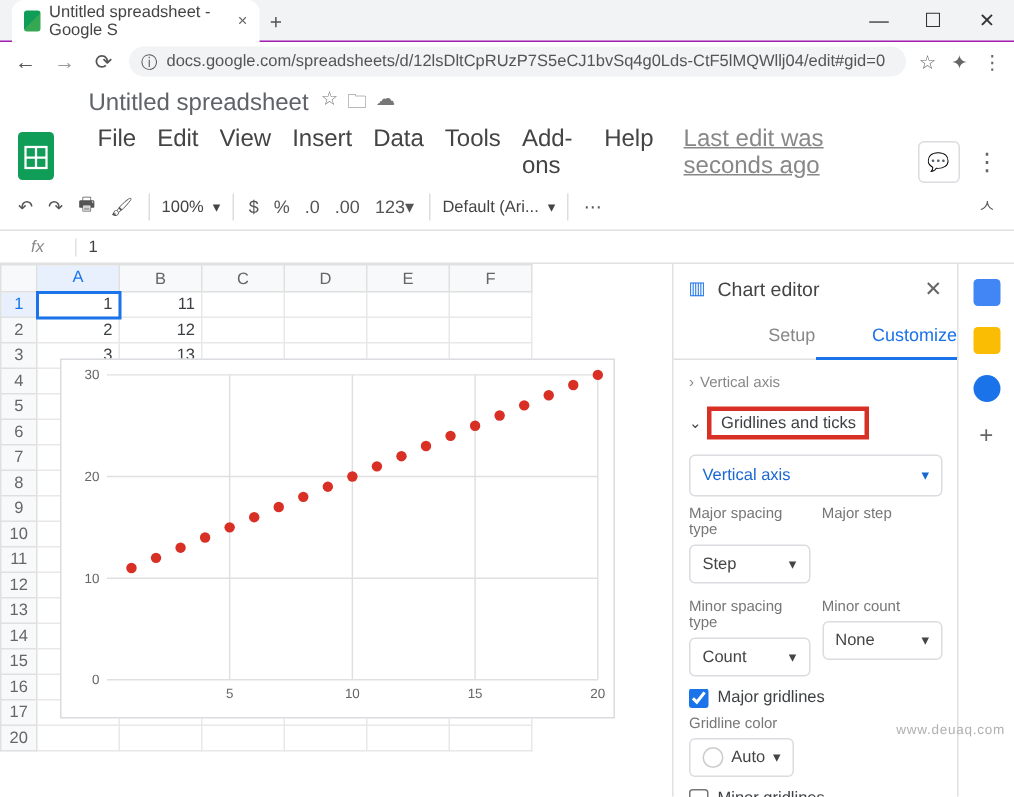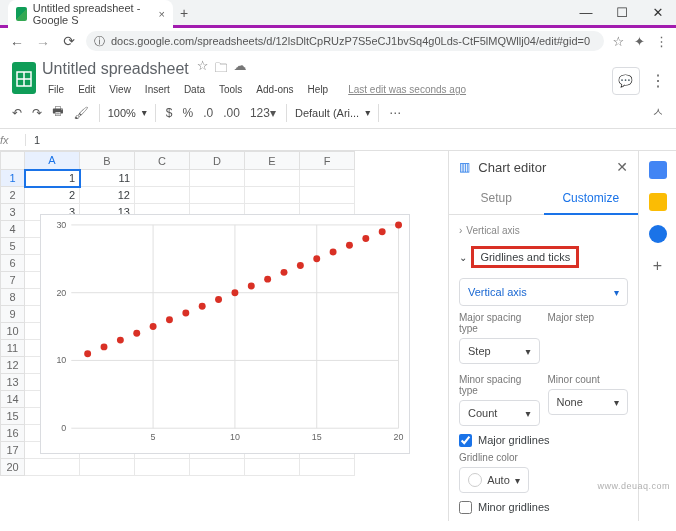--- a/index.html
+++ b/index.html
@@ -1,48 +1,48 @@
 <!DOCTYPE html>
 <html><head>
 <meta charset="utf-8">
 <style>
 *{box-sizing:border-box;margin:0;padding:0;font-family:Arial,Roboto,sans-serif}
 body{width:676px;height:531px;overflow:hidden;font-size:12px;color:#3c4043;background:#fff;position:relative}
-.browser-chrome{height:28px;background:#f1f3f4;display:flex;border-bottom:3px solid #a21caf}
+.browser-chrome{height:28px;background:#f1f3f4;display:flex;border-bottom:1px solid #a21caf}
 .tab{background:#fff;height:28px;width:165px;border-radius:8px 8px 0 0;margin-left:8px;display:flex;align-items:center;padding:0 8px;gap:6px;font-size:11px;color:#444}
 .tab-fav{width:14px;height:14px;background:linear-gradient(135deg,#0f9d58 50%,#34a853 50%);border-radius:2px}
 .tab-close{margin-left:auto;color:#666}
 .newtab{width:22px;display:flex;align-items:center;justify-content:center;color:#555;font-size:14px}
 .win-controls{margin-left:auto;display:flex}
 .win-controls div{width:36px;display:flex;align-items:center;justify-content:center;color:#333;font-size:13px}
 .addr-bar{height:26px;display:flex;align-items:center;padding:0 8px;gap:8px}
 .nav-btn{color:#999;font-size:14px;width:18px;text-align:center}
 .nav-btn.enabled{color:#555}
 .url-box{flex:1;height:20px;background:#f1f3f4;border-radius:10px;display:flex;align-items:center;padding:0 8px;font-size:11px;color:#555;gap:6px}
 .addr-icons{display:flex;gap:10px;color:#666;font-size:13px}
-.doc-header{padding:4px 10px 0 10px;display:flex;align-items:center;gap:4px}
+.doc-header{padding:4px 10px 0 10px;display:flex;align-items:flex-end;gap:21px}
 .sheets-logo{width:28px;height:36px;display:flex;align-items:center;justify-content:center}
 .sheets-logo svg{width:26px;height:32px}
 .doc-title-area{flex:1}
 .title-row{display:flex;align-items:center;gap:8px}
 .doc-title{font-size:16px;color:#5f6368}
 .title-icons{display:flex;gap:6px;color:#777;font-size:13px}
-.menu-row{display:flex;gap:2px;font-size:10px;color:#444;margin-top:2px}
+.menu-row{display:flex;gap:2px;font-size:16px;color:#444;margin-top:2px}
 .menu-row span{padding:2px 6px;cursor:pointer}
 .last-edit{color:#888;text-decoration:underline;margin-left:6px}
 .header-actions{display:flex;align-items:center;gap:10px;padding-top:6px}
 .comment-btn{width:28px;height:28px;border:1px solid #dadce0;border-radius:4px;display:flex;align-items:center;justify-content:center;color:#444}
 .share-btn{background:#1e8e3e;color:#fff;height:30px;padding:0 12px;border-radius:4px;display:flex;align-items:center;gap:6px;font-size:12px;font-weight:500}
 .lock{width:12px;height:12px}
 .toolbar{height:32px;padding:0 10px;display:flex;align-items:center;gap:6px;font-size:12px;color:#444;border-bottom:1px solid #e0e0e0}
 .toolbar .sep{width:1px;height:18px;background:#ddd;margin:0 2px}
 .toolbar .btn{padding:0 2px;color:#555}
 .toolbar select,.toolbar .faux-sel{border:none;background:transparent;font-size:11px;color:#444}
 .fx-row{height:22px;display:flex;align-items:center;border-bottom:1px solid #e0e0e0;font-size:11px}
-.fx-label{width:26px;color:#888;font-style:italic;border-right:1px solid #e0e0e0}
+.fx-label{width:51px;text-align:center;color:#888;font-style:italic;border-right:1px solid #e0e0e0}
 .fx-val{padding-left:8px}
 .main-area{display:flex;height:370px}
 .sheet-area{flex:1;position:relative;overflow:hidden}
 .grid{position:absolute;inset:0}
 table.cells{border-collapse:collapse;font-size:11px}
 table.cells th{background:#f8f9fa;border:1px solid #e0e0e0;font-weight:normal;color:#666}
 table.cells th.col{height:18px;width:55px}
 table.cells th.row{width:24px;height:17px}
 table.cells th.corner{width:24px;height:18px}
 table.cells td{border:1px solid #e8e8e8;width:55px;height:17px;text-align:right;padding-right:4px}
@@ -50,21 +50,21 @@
 .col-sel{background:#e8f0fe!important;color:#1a73e8!important;border-bottom:2px solid #1a73e8!important}
 .row-sel{background:#e8f0fe!important;color:#1a73e8!important}
 .chart-overlay{position:absolute;left:40px;top:63px;width:370px;height:240px;background:#fff;border:1px solid #dadce0}
 .chart-svg{width:100%;height:100%}
 .right-panel{width:190px;border-left:1px solid #e0e0e0;display:flex;flex-direction:column}
 .panel-header{display:flex;align-items:center;padding:8px 10px;gap:8px}
 .panel-header .ico{color:#1a73e8}
 .panel-title{font-size:13px;color:#444}
 .panel-close{margin-left:auto;color:#666;font-size:14px}
 .panel-tabs{display:flex;font-size:12px}
-.panel-tabs div{flex:1;text-align:center;padding:8px 0;color:#888;border-bottom:1px solid #e0e0e0}
+.panel-tabs div{flex:1;text-align:right;padding:8px 0;color:#888;border-bottom:1px solid #e0e0e0}
 .panel-tabs div.active{color:#1a73e8;font-weight:500;border-bottom:2px solid #1a73e8}
 .panel-body{flex:1;overflow-y:auto;padding:6px 10px;font-size:11px}
 .collapsed-row{display:flex;align-items:center;padding:4px 0;color:#888;font-size:10px;gap:4px}
 .section-row{display:flex;align-items:center;padding:6px 0;gap:4px}
 .highlight-box{border:3px solid #d93025;padding:2px 6px;font-size:11px;display:inline-block}
 .panel-body .dropdown{border:1px solid #dadce0;border-radius:4px;height:28px;display:flex;align-items:center;justify-content:space-between;padding:0 8px;font-size:11px;color:#1967d2;margin:4px 0}
 .panel-body .dropdown.small{color:#444;height:26px}
 .panel-body .dropdown.wide{width:100%}
 .field-pair{display:flex;gap:8px;margin-top:6px}
 .field-pair>div{flex:1}

